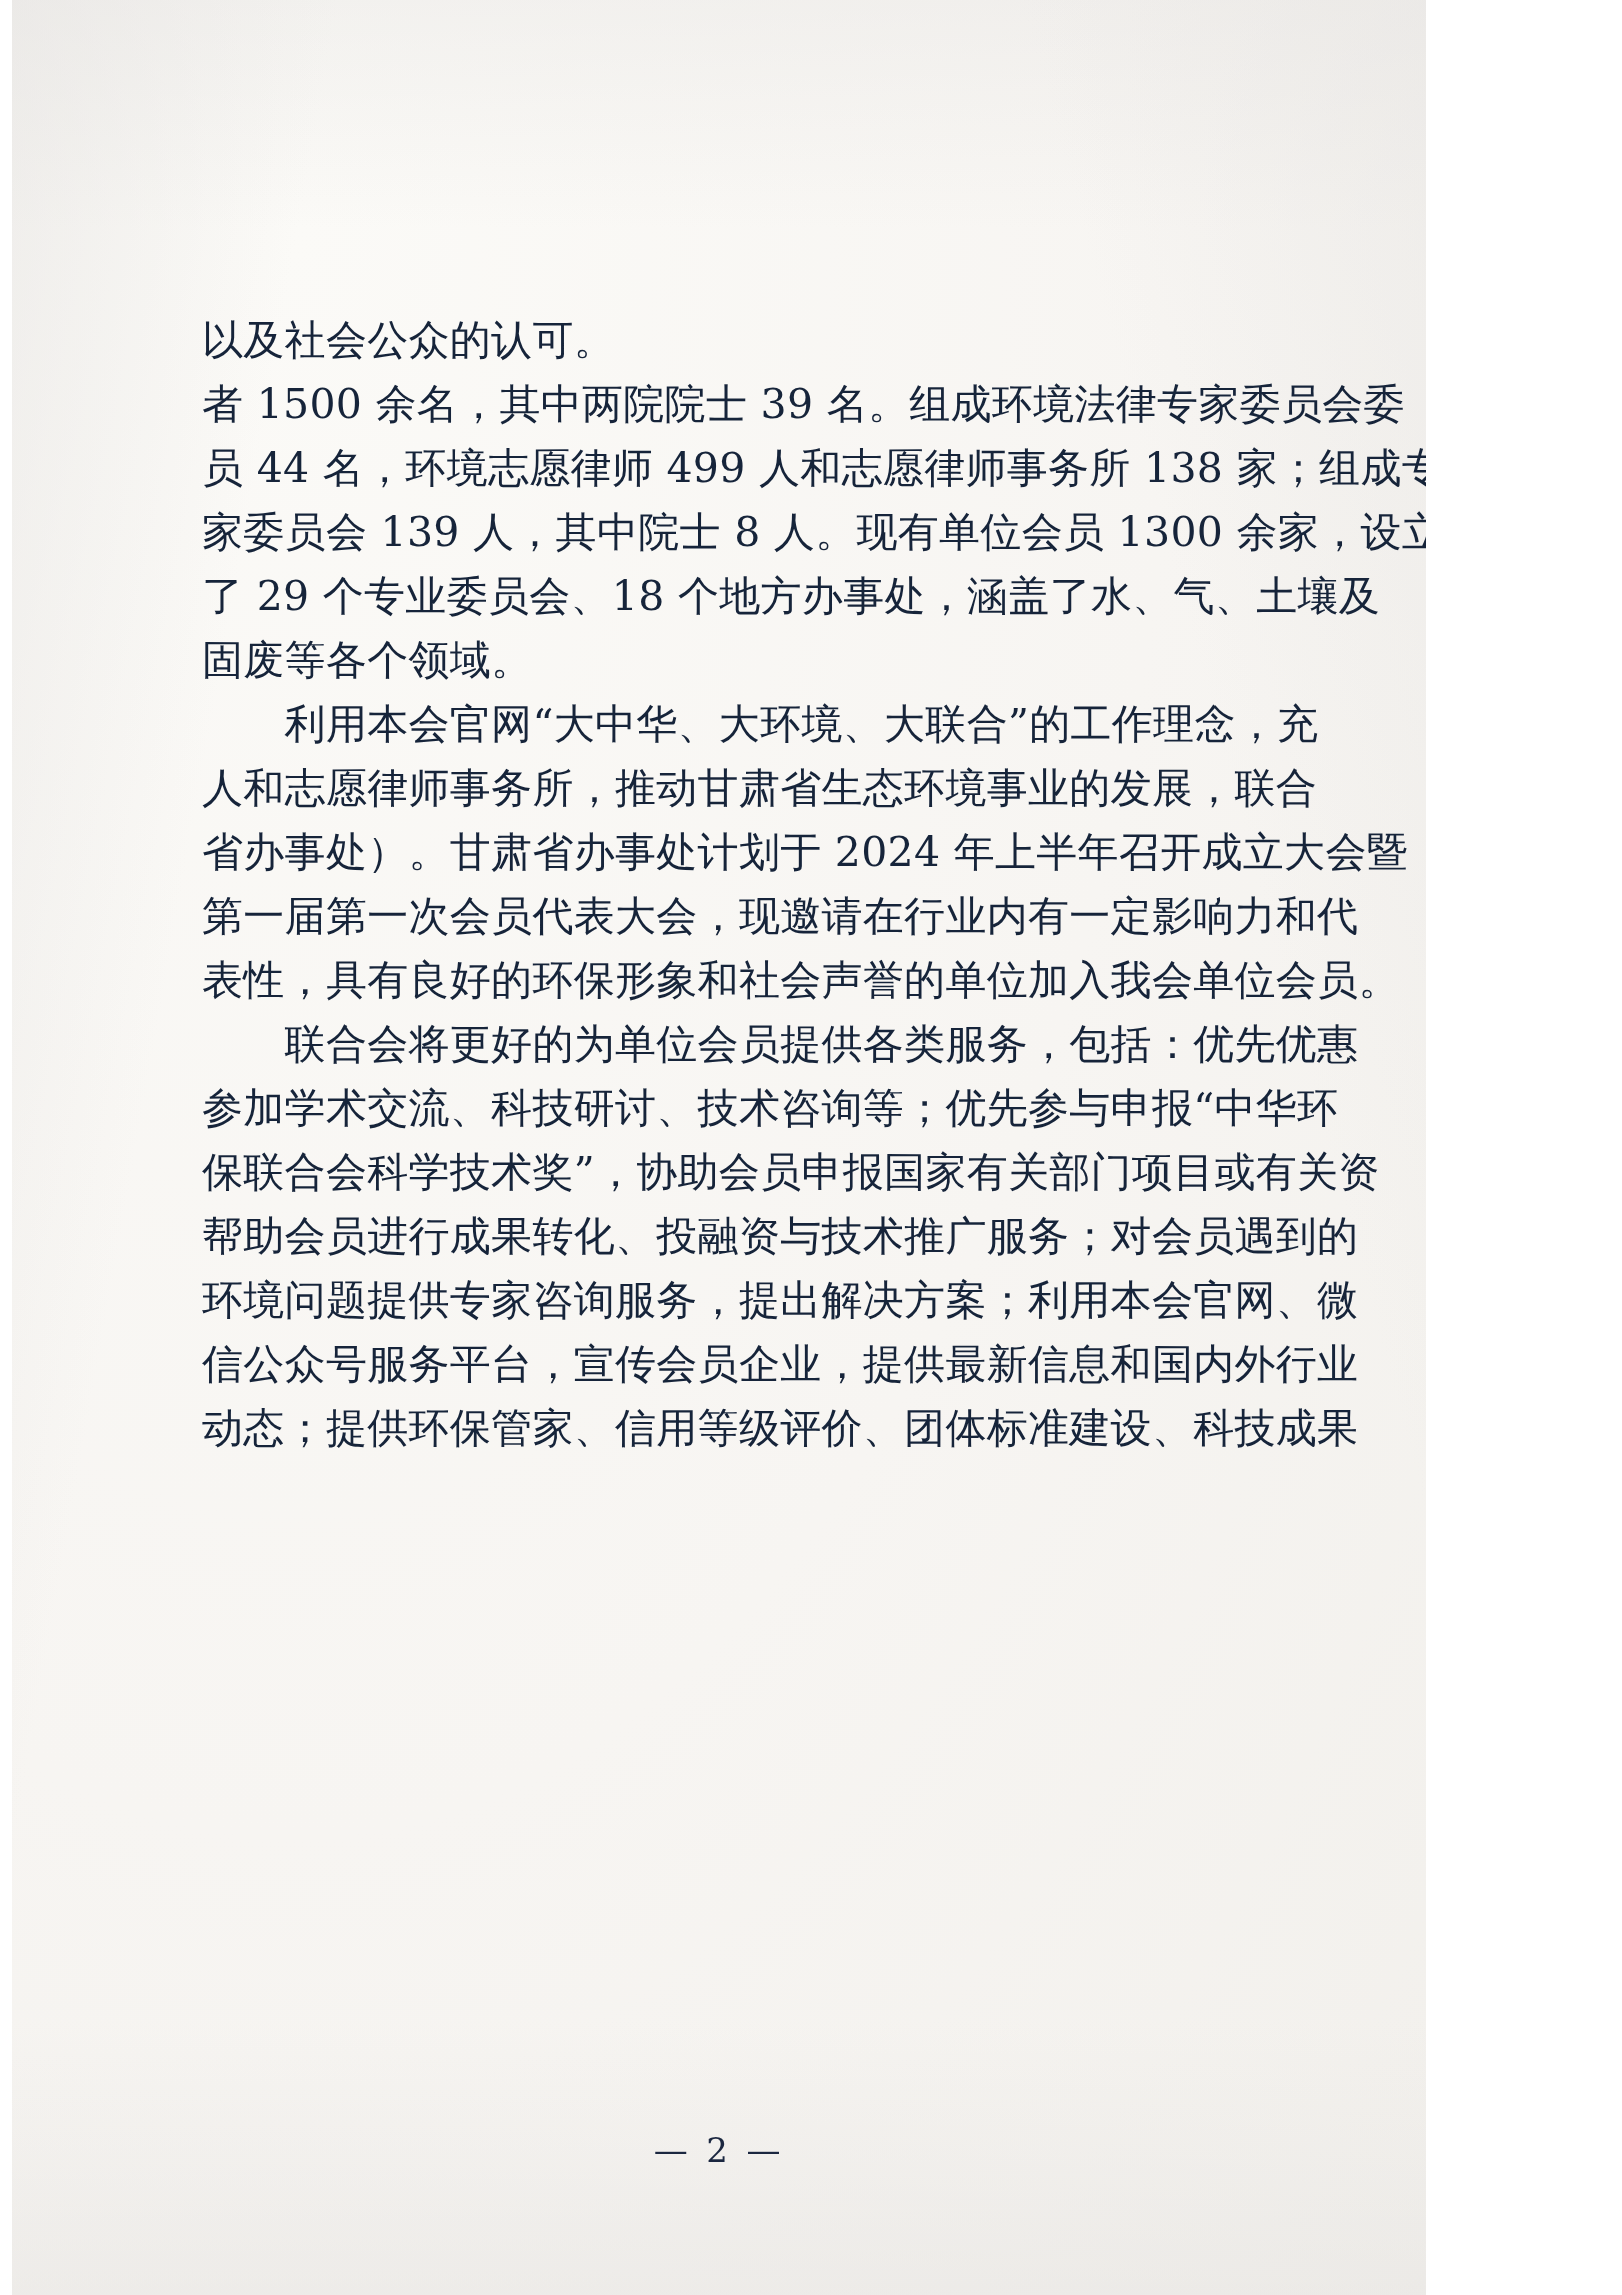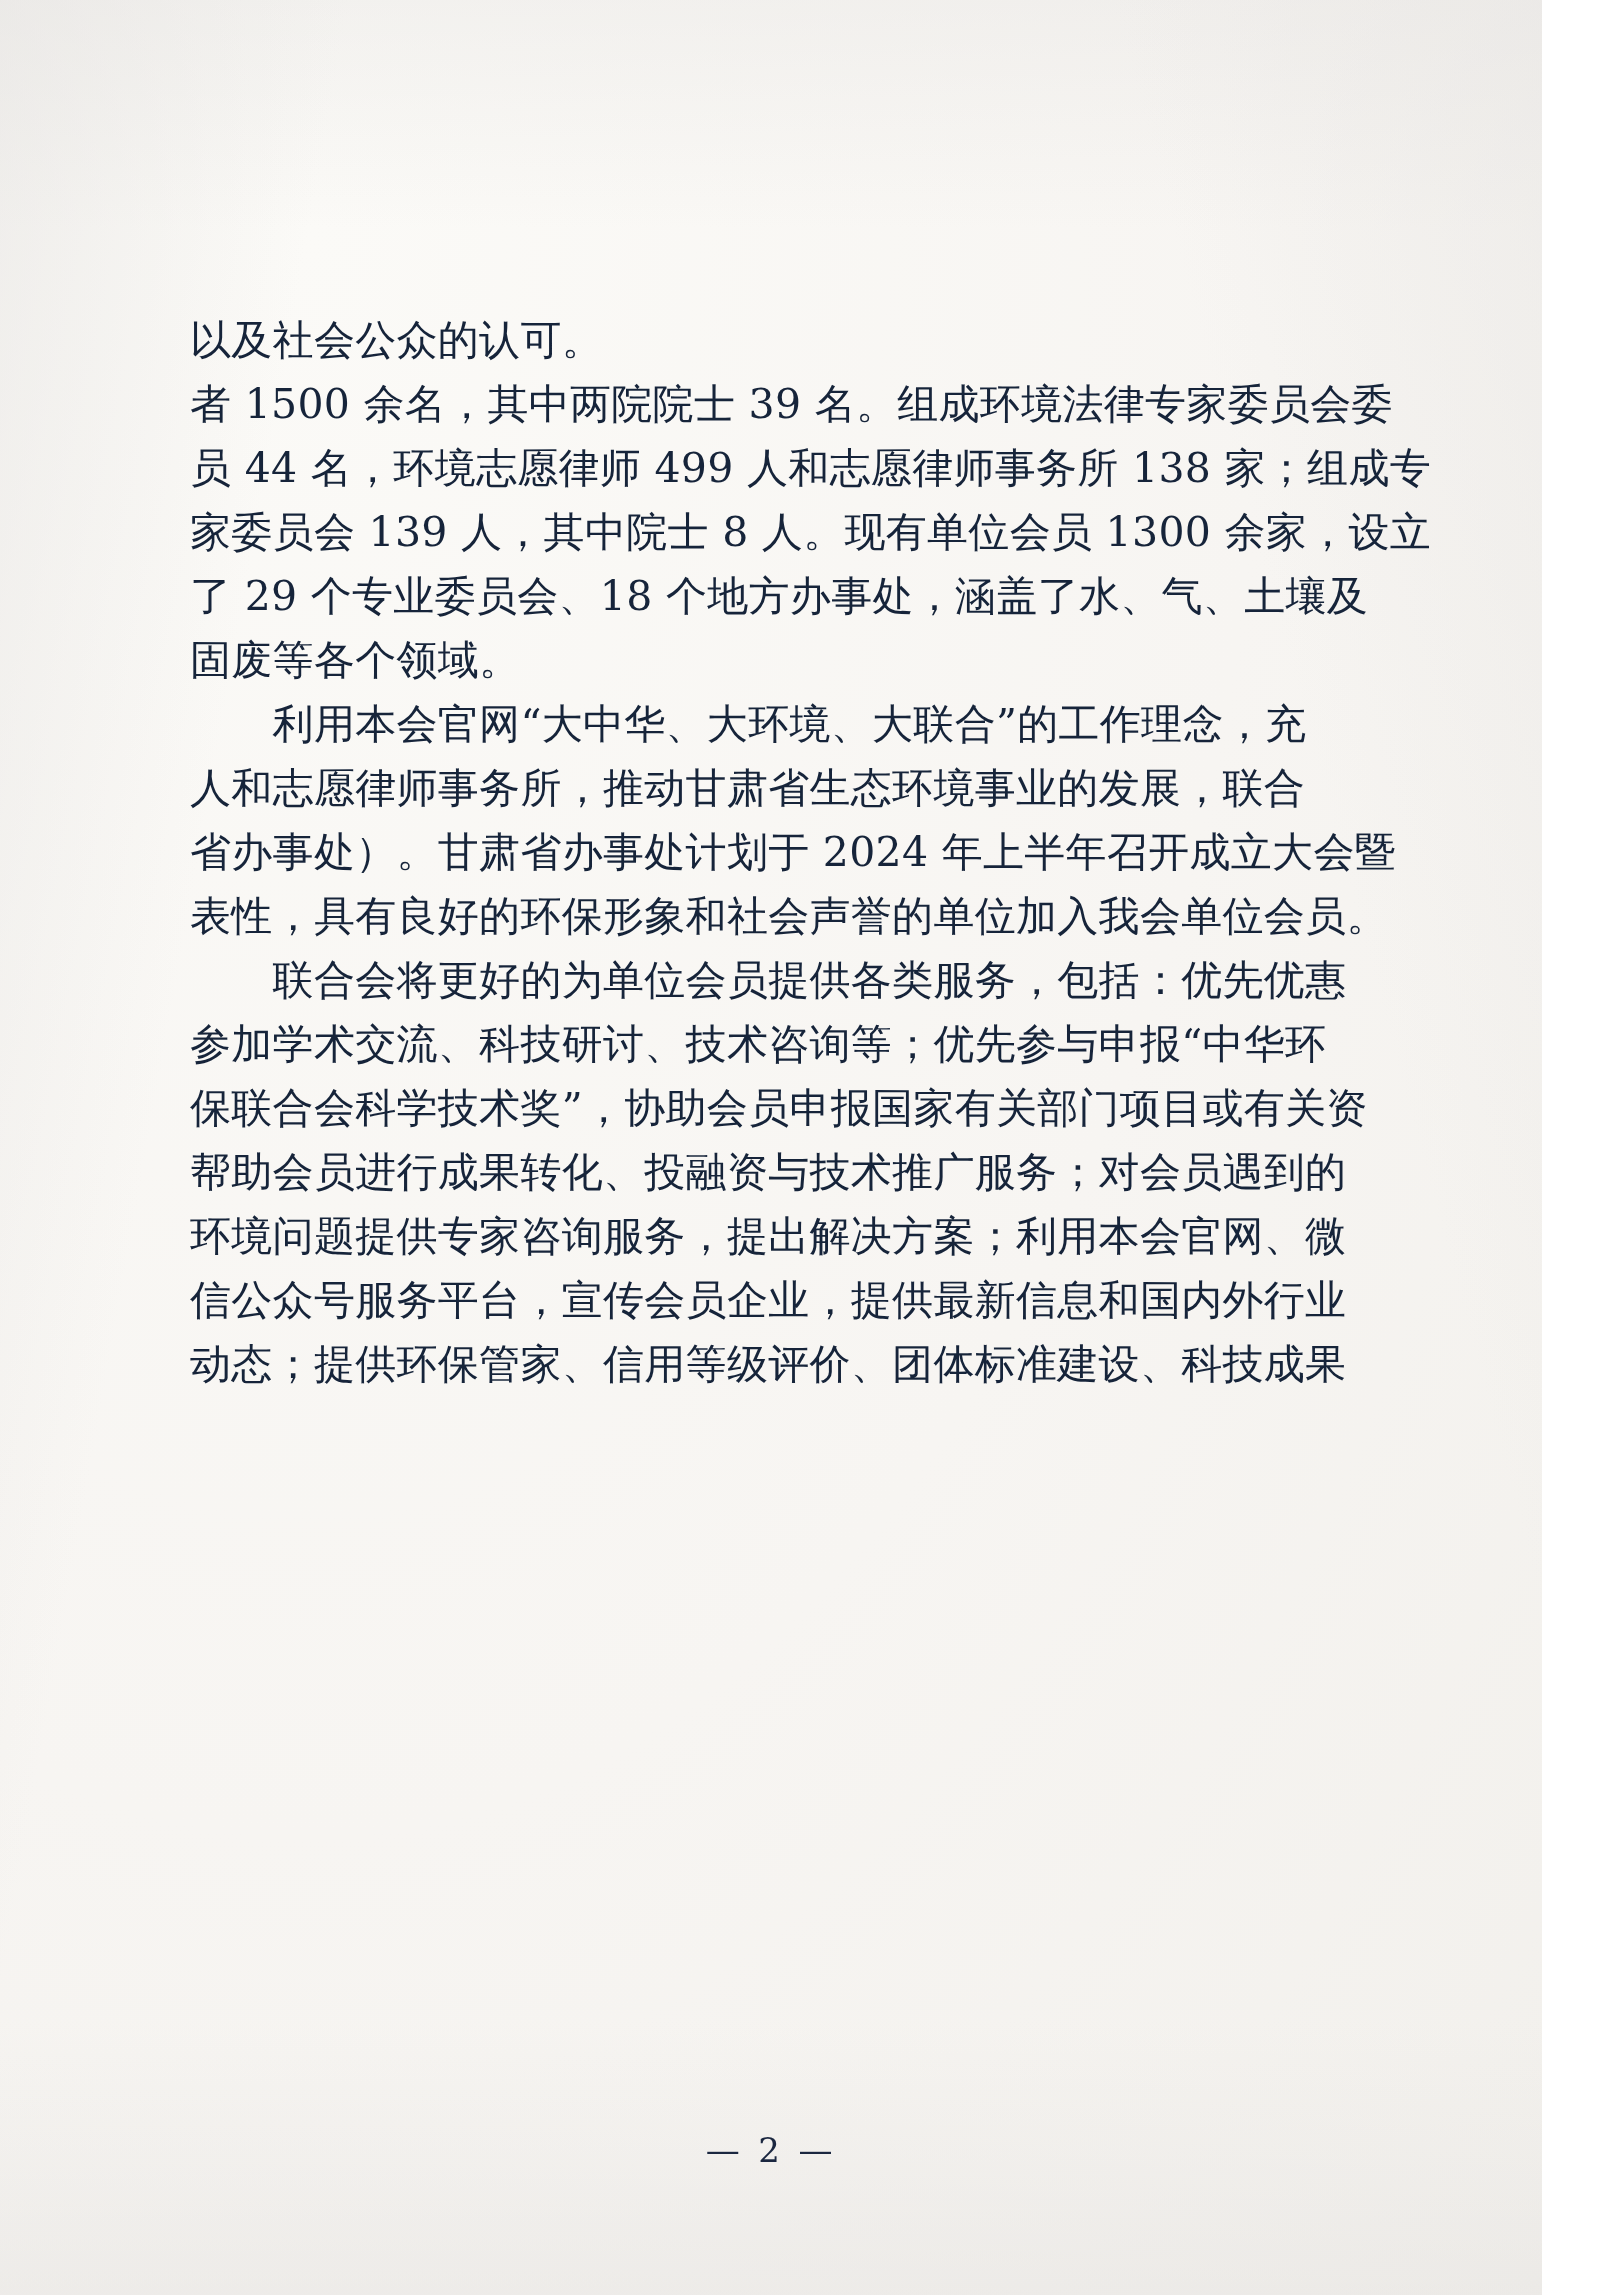--- a/index.html
+++ b/index.html
@@ -2,28 +2,29 @@
 <html style="font-size:10.5px"><head>
 <meta charset="utf-8">
 <style>
   html, body {
     margin: 0;
     padding: 0;
     background: #ffffff;
   }
   .page {
     position: relative;
-    width: 1542px;
+    width: 1414px;
     height: 2295px;
     background: #fdfcfa;
     background-image:
       radial-gradient(ellipse at 20% 10%, #fbfaf7 0%, #f7f5f2 55%, #f2f0ec 100%);
     overflow: hidden;
     font-family: "DejaVu Serif", "Liberation Serif", serif;
     box-sizing: border-box;
+    margin-left: 12px;
   }
   
   .page::before {
     content: "";
     position: absolute;
     inset: 0;
     background:
       linear-gradient(100deg, rgba(230,228,226,0.55) 0%, rgba(255,255,255,0) 18%),
       linear-gradient(255deg, rgba(232,230,228,0.5) 0%, rgba(255,255,255,0) 20%),
       linear-gradient(0deg, rgba(228,226,224,0.45) 0%, rgba(255,255,255,0) 12%),
@@ -65,20 +66,21 @@
   <div class="content">
     <p class="doc-line">以及社会公众的认可。</p>
     <p class="doc-line">者 1500 余名，其中两院院士 39 名。组成环境法律专家委员会委</p>
     <p class="doc-line">员 44 名，环境志愿律师 499 人和志愿律师事务所 138 家；组成专</p>
     <p class="doc-line">家委员会 139 人，其中院士 8 人。现有单位会员 1300 余家，设立</p>
     <p class="doc-line">了 29 个专业委员会、18 个地方办事处，涵盖了水、气、土壤及</p>
     <p class="doc-line">固废等各个领域。</p>
     <p class="doc-line">　　利用本会官网“大中华、大环境、大联合”的工作理念，充</p>
     <p class="doc-line">人和志愿律师事务所，推动甘肃省生态环境事业的发展，联合</p>
     <p class="doc-line">省办事处）。甘肃省办事处计划于 2024 年上半年召开成立大会暨</p>
+    <p class="doc-line">第一届第一次会员代表大会，现邀请在行业内有一定影响力和代</p>
     <p class="doc-line">表性，具有良好的环保形象和社会声誉的单位加入我会单位会员。</p>
     <p class="doc-line">　　联合会将更好的为单位会员提供各类服务，包括：优先优惠</p>
     <p class="doc-line">参加学术交流、科技研讨、技术咨询等；优先参与申报“中华环</p>
     <p class="doc-line">保联合会科学技术奖”，协助会员申报国家有关部门项目或有关资</p>
     <p class="doc-line">帮助会员进行成果转化、投融资与技术推广服务；对会员遇到的</p>
     <p class="doc-line">环境问题提供专家咨询服务，提出解决方案；利用本会官网、微</p>
     <p class="doc-line">信公众号服务平台，宣传会员企业，提供最新信息和国内外行业</p>
     <p class="doc-line">动态；提供环保管家、信用等级评价、团体标准建设、科技成果</p>
     <p class="doc-line"></p>
   </div>

